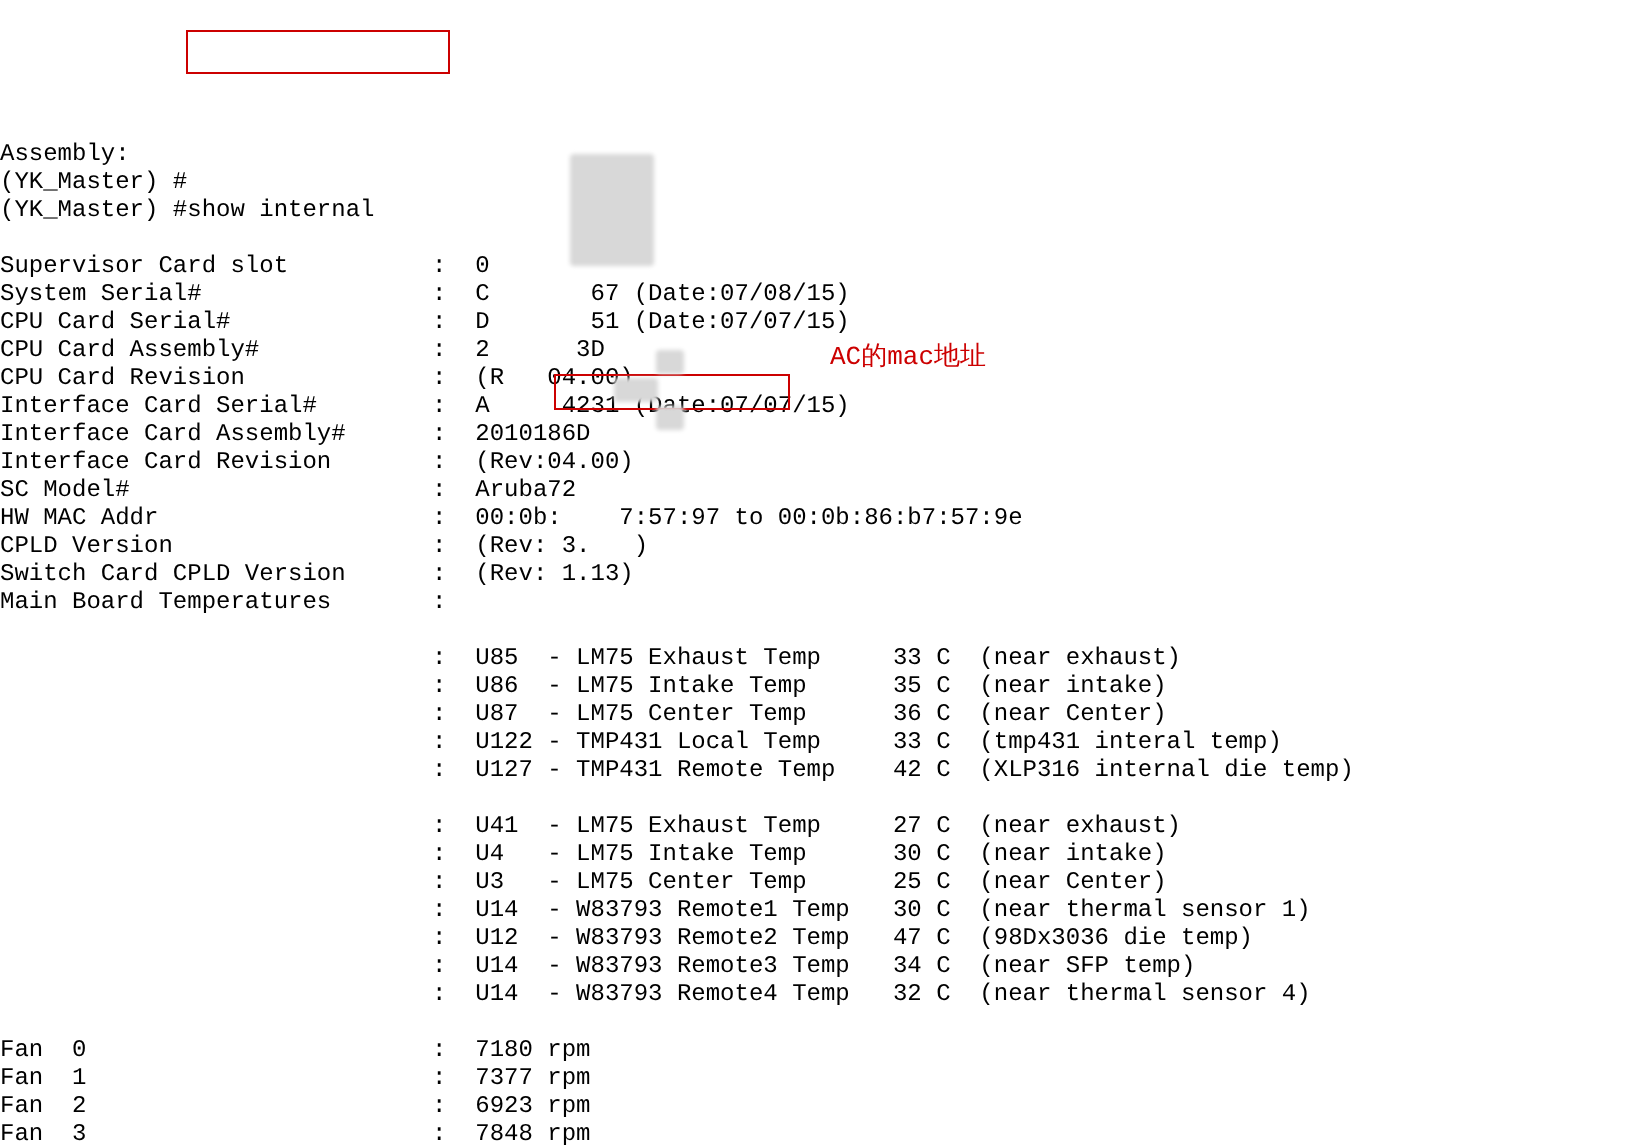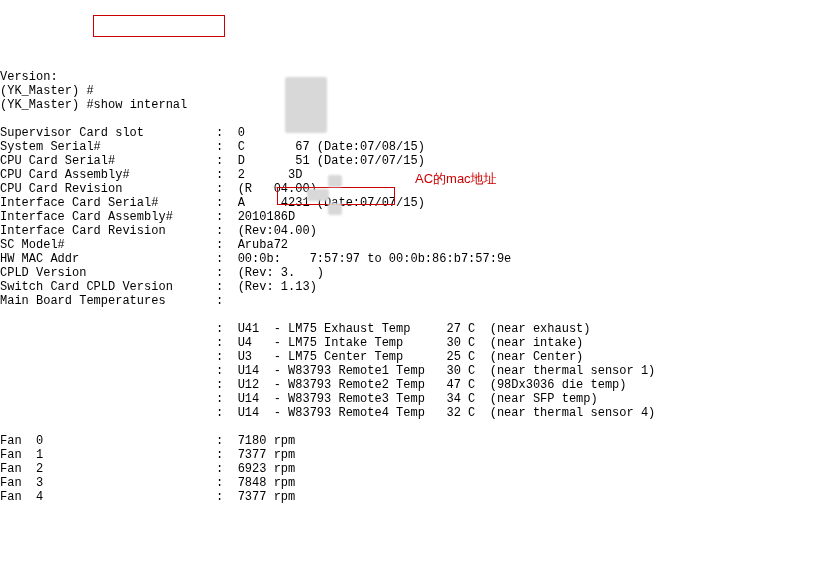--- a/index.html
+++ b/index.html
@@ -15,55 +15,60 @@
   }
   .term { position: relative; }
   .box-red {
     border: 1px solid #cc0000;
     position: absolute;
     pointer-events: none;
   }
   .label-red {
     position: absolute;
     color: #cc0000;
-    font-family: Liberation Sans, sans-serif;
+    font-family: Liberation Mono, monospace;
     font-size: 13px;
     white-space: nowrap;
   }
   .blur {
     background: #d8d8d8;
     border-radius: 2px;
     filter: blur(1px);
     position: absolute;
     pointer-events: none;
   }
 </style>
 </head>
 <body>
 
 
 
 <div class="term">
-<span>Version:</span>
+<span>Assembly:</span>
 <span>(YK_Master) #</span>
 <span>(YK_Master) </span><span>#show internal</span>
 
 <div id="kvblock">Supervisor Card slot          :  0
 System Serial#                :  C       67 (Date:07/08/15)
 CPU Card Serial#              :  D       51 (Date:07/07/15)
 CPU Card Assembly#            :  2      3D
 CPU Card Revision             :  (R   04.00)
 Interface Card Serial#        :  A     4231 (Date:07/07/15)
 Interface Card Assembly#      :  2010186D
 Interface Card Revision       :  (Rev:04.00)
 SC Model#                     :  Aruba72
 HW MAC Addr                   :  00:0b:    7:57:97 to 00:0b:86:b7:57:9e
 CPLD Version                  :  (Rev: 3.   )
 Switch Card CPLD Version      :  (Rev: 1.13)
 Main Board Temperatures       :  </div>
+<div id="mbtemps">                              :  U85  - LM75 Exhaust Temp     33 C  (near exhaust)
+                              :  U86  - LM75 Intake Temp      35 C  (near intake)
+                              :  U87  - LM75 Center Temp      36 C  (near Center)
+                              :  U122 - TMP431 Local Temp     33 C  (tmp431 interal temp)
+                              :  U127 - TMP431 Remote Temp    42 C  (XLP316 internal die temp)</div>
 <div id="iftemps">                              :  U41  - LM75 Exhaust Temp     27 C  (near exhaust)
                               :  U4   - LM75 Intake Temp      30 C  (near intake)
                               :  U3   - LM75 Center Temp      25 C  (near Center)
                               :  U14  - W83793 Remote1 Temp   30 C  (near thermal sensor 1)
                               :  U12  - W83793 Remote2 Temp   47 C  (98Dx3036 die temp)
                               :  U14  - W83793 Remote3 Temp   34 C  (near SFP temp)
                               :  U14  - W83793 Remote4 Temp   32 C  (near thermal sensor 4)</div>
 <div id="fans">Fan  0                        :  7180 rpm
 Fan  1                        :  7377 rpm
 Fan  2                        :  6923 rpm

